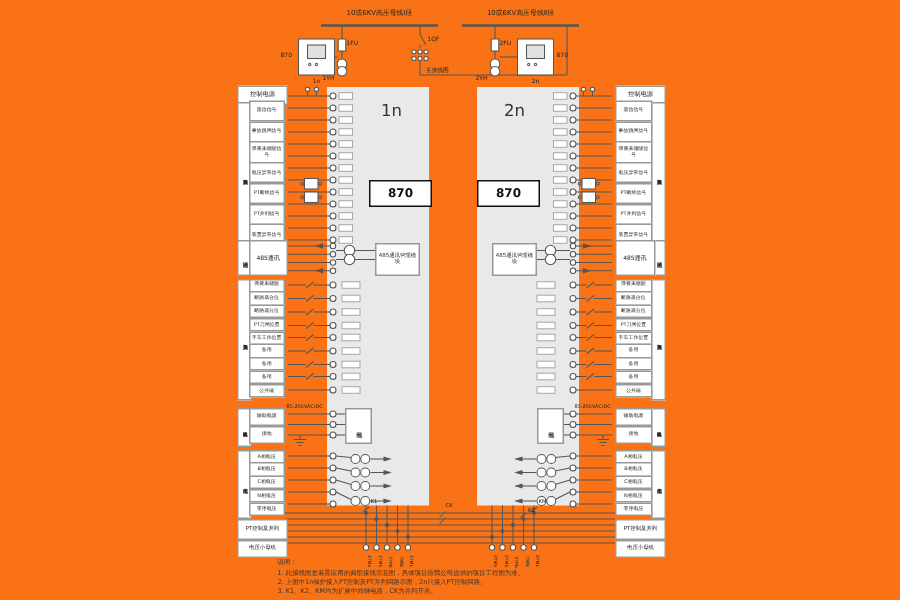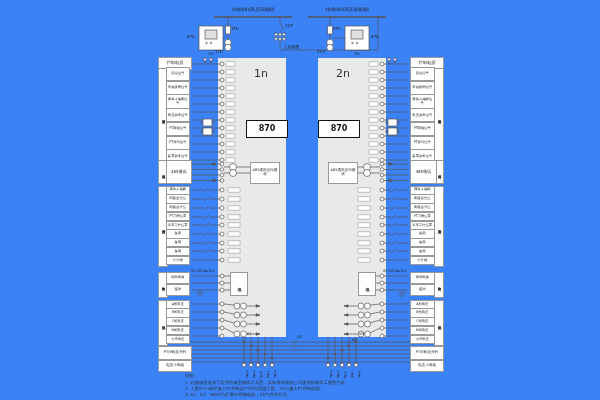--- a/index.html
+++ b/index.html
@@ -1,16 +1,16 @@
 <!DOCTYPE html>
 <html><head>
 <meta charset="utf-8">
 <style>
   html,body{margin:0;padding:0;background:#fff;}
-  #stage{position:relative;width:600px;height:400px;background:#3b82f6;overflow:hidden;
+  #stage{position:relative;width:600px;height:400px;background:#f97316;overflow:hidden;
          font-family:"DejaVu Sans",sans-serif;}
   svg{position:absolute;left:0;top:0;}
   .blk{position:absolute;background:#e9e9e9;}
   .blkname{position:absolute;font-size:11px;color:#333;text-align:center;line-height:1;}
   .box870{position:absolute;background:#fff;border:1.3px solid #111;display:flex;align-items:center;
           justify-content:center;font-size:8px;font-weight:bold;color:#111;line-height:1;}
   .lb{position:absolute;border:0.5px solid #999;background:#fff;font-size:3.6px;line-height:1.05;
       display:flex;align-items:center;justify-content:center;text-align:center;color:#222;overflow:hidden;}
   .vstrip{position:absolute;border:0.5px solid #999;background:#fff;writing-mode:vertical-rl;
           font-size:3.4px;line-height:1;display:flex;align-items:center;justify-content:center;

